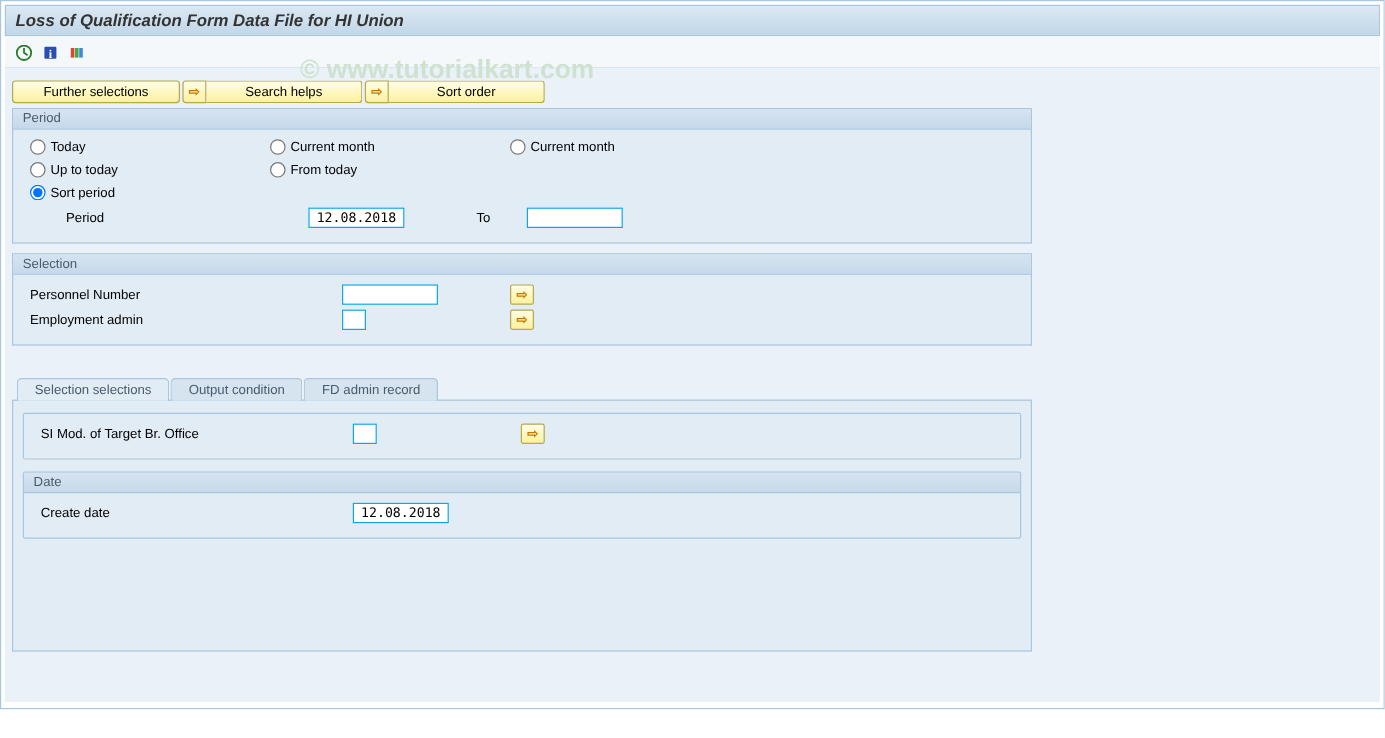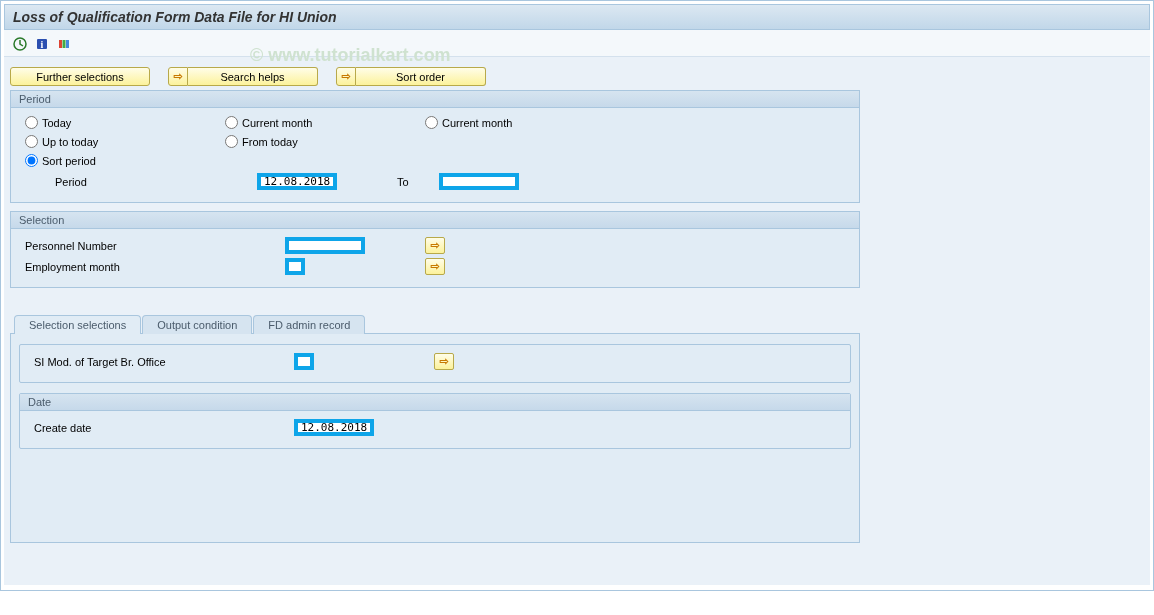--- a/index.html
+++ b/index.html
@@ -42,33 +42,33 @@
       display: inline-flex;
       align-items: center;
       justify-content: center;
       cursor: pointer;
     }
     .watermark {
       position: absolute;
       top: 45px;
       left: 250px;
       color: #cfe2d0;
-      font-size: 18px;
+      font-size: 22px;
       font-weight: bold;
       pointer-events: none;
       z-index: 10;
     }
     .content-area {
       background: #eaf1f8;
       padding: 10px 6px;
       height: calc(100% - 55px);
     }
     .button-row {
       display: flex;
-      gap: 18px;
+      gap: 2px;
       margin-bottom: 4px;
     }
     .sap-button {
       background: linear-gradient(to bottom, #fffde8, #fcf29b);
       border: 1px solid #b8a94a;
       border-radius: 3px;
       padding: 2px 10px;
       font-size: 11px;
       cursor: pointer;
       display: flex;
@@ -144,26 +144,27 @@
       align-items: center;
       margin-bottom: 4px;
     }
     .field-label {
       width: 260px;
       font-size: 11px;
       padding-left: 14px;
     }
     .group-body .field-row .field-label.noindent { padding-left: 30px; width: 232px; }
     .field-input {
-      border: 4px solid #0ea5e9;
+      border: 1px solid #0ea5e9;
       background: #fff;
       height: 17px;
       font-size: 11px;
       padding: 0 3px;
       font-family: monospace;
+      text-align: center;
     }
     .field-input.date { width: 80px; }
     .field-input.num { width: 80px; }
     .field-input.short { width: 20px; }
     .field-to {
       margin: 0 30px 0 60px;
       font-size: 11px;
     }
     .small-arrow-btn {
       background: linear-gradient(to bottom, #fffde8, #fcf29b);
@@ -303,21 +304,21 @@
 
     <div class="group-box">
       <div class="group-title">Selection</div>
       <div class="group-body">
         <div class="field-row">
           <div class="field-label" style="padding-left:0; width:260px;">Personnel Number</div>
           <input class="field-input num" value="" style="">
           <div class="small-arrow-btn">⇨</div>
         </div>
         <div class="field-row">
-          <div class="field-label" style="padding-left:0; width:260px;">Employment month</div>
+          <div class="field-label" style="padding-left:0; width:260px;">Employment admin</div>
           <input class="field-input short" value="" style="">
           <div class="small-arrow-btn" style="margin-left:120px;">⇨</div>
         </div>
       </div>
     </div>
 
     <div style="height:18px;"></div>
 
     <div class="tab-strip">
       <div class="tab active">Selection selections</div>

